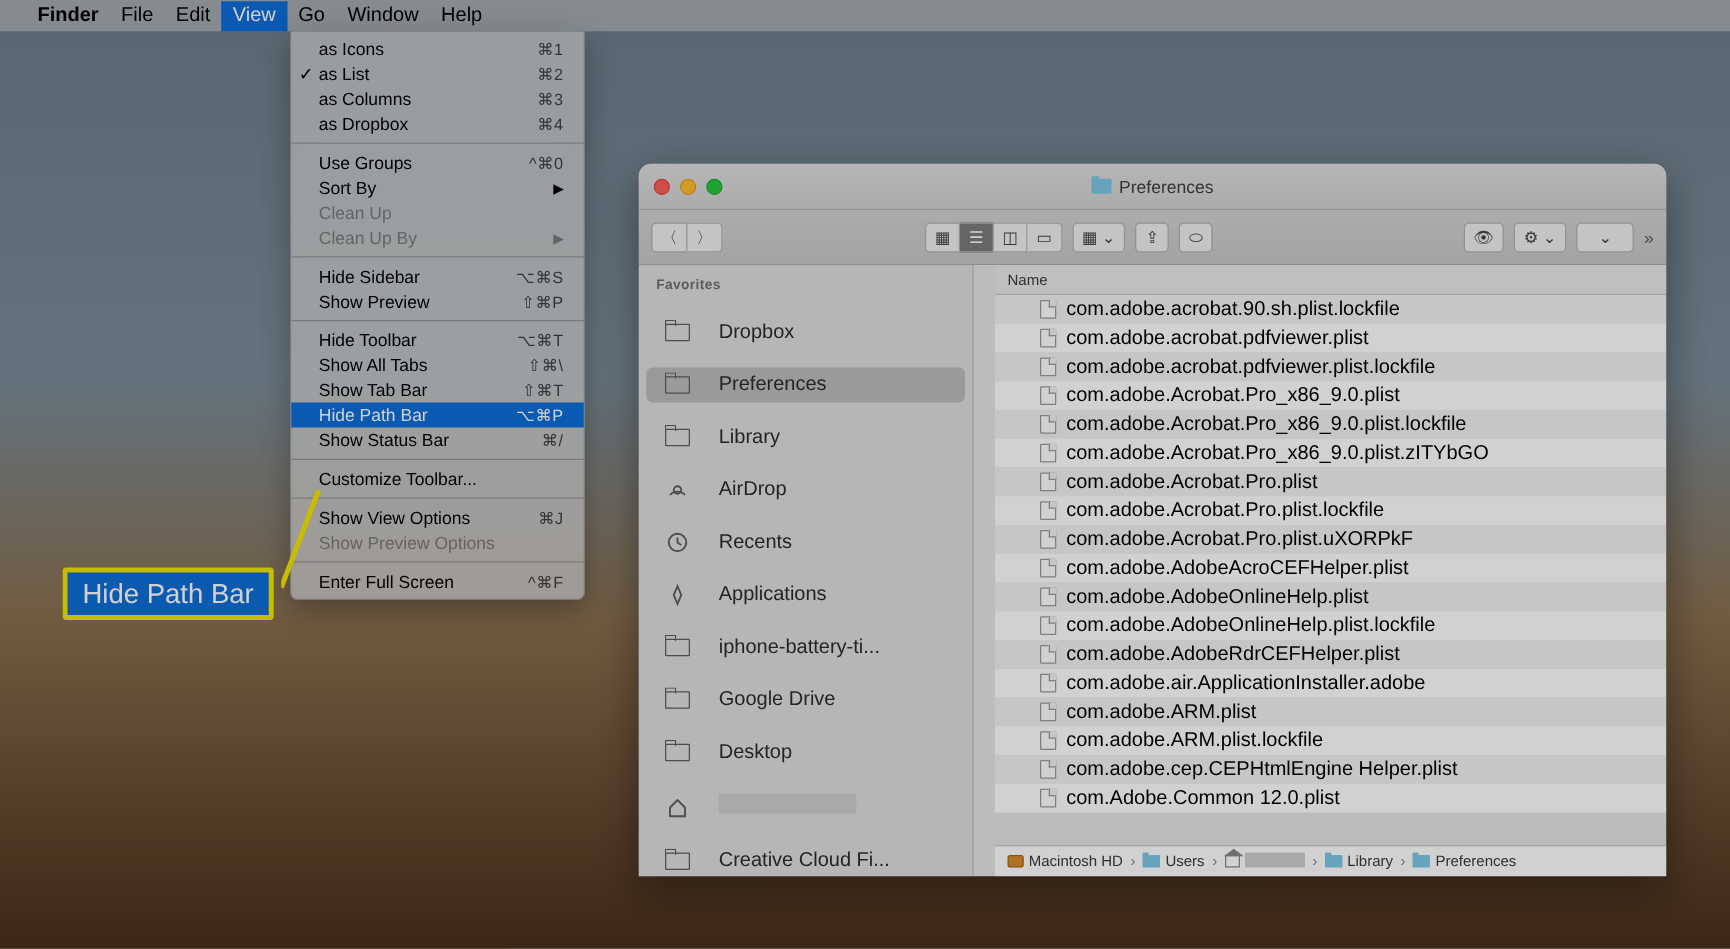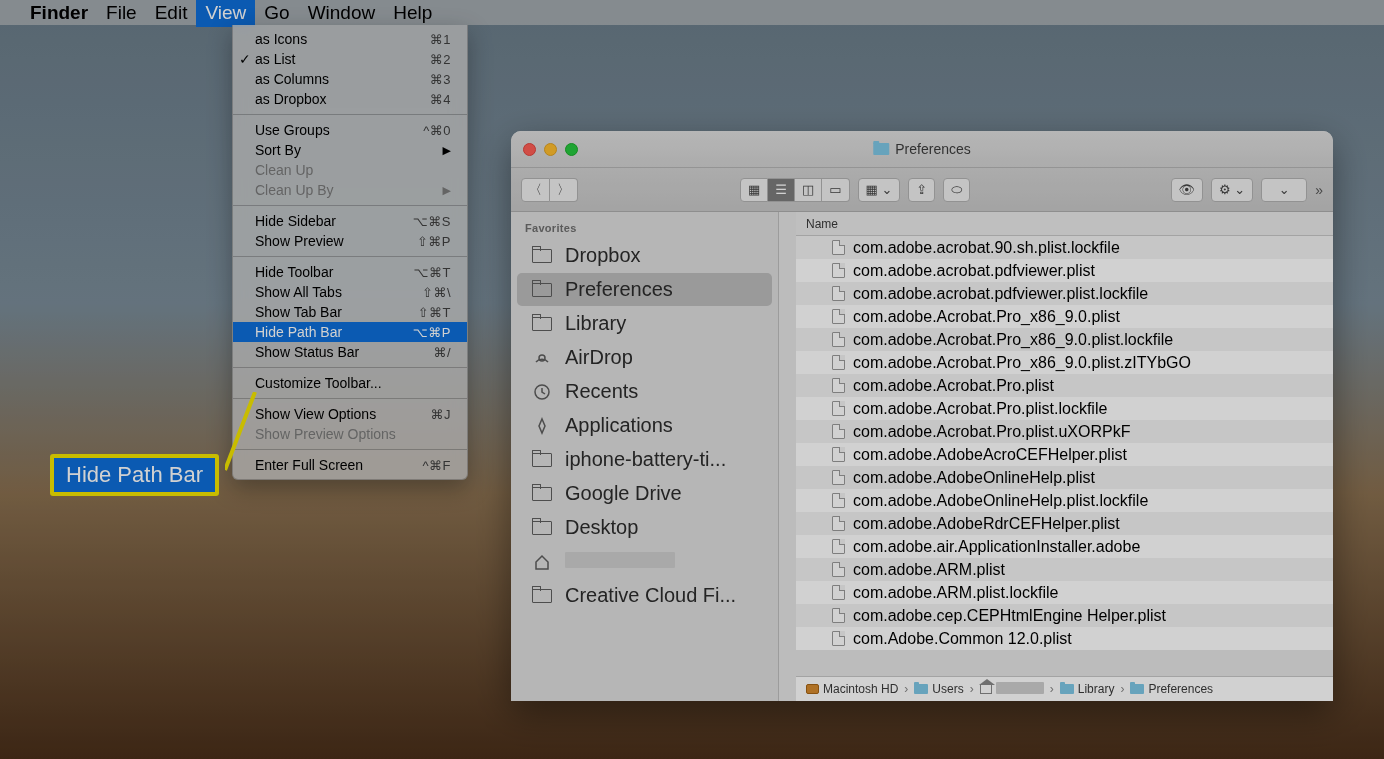--- a/index.html
+++ b/index.html
@@ -1,20 +1,20 @@
 <!DOCTYPE html>
 <html><head>
 <meta charset="utf-8">
 <style>
 * { margin: 0; padding: 0; box-sizing: border-box; font-family: -apple-system, "Helvetica Neue", Arial, sans-serif; }
 body { width: 1384px; height: 759px; position: relative; background: linear-gradient(180deg, #6b7d8a 0%, #7a8c99 40%, #8a7050 65%, #4a2f1a 100%); overflow: hidden; }
 .dim-overlay { position: absolute; inset: 0; background: rgba(0,0,0,0.18); pointer-events: none; }
 
 
-.menubar { position: absolute; top: 0; left: 0; right: 0; height: 25px; background: rgba(200,200,200,0.6); display: flex; align-items: center; padding: 0 12px; font-size: 19px; gap: 18px; }
+.menubar { position: absolute; top: 0; left: 0; right: 0; height: 25px; background: rgba(200,200,200,0.6); display: flex; align-items: center; padding: 0 12px; font-size: 16px; gap: 18px; }
 .menubar .apple { font-size: 16px; }
 .menubar .item { cursor: default; }
 .menubar .item.bold { font-weight: 600; }
 .menubar .item.active { background: #0e6ed9; color: #fff; padding: 3px 9px; margin: -3px -9px; }
 
 
 .dropdown { position: absolute; top: 25px; left: 232px; width: 236px; background: rgba(210,210,210,0.78); backdrop-filter: blur(8px); border: 1px solid rgba(0,0,0,0.2); border-top: none; border-radius: 0 0 6px 6px; padding: 4px 0; font-size: 14px; box-shadow: 0 8px 24px rgba(0,0,0,0.3); }
 .dropdown .mi { display: flex; align-items: center; justify-content: space-between; padding: 2px 16px 2px 22px; position: relative; gap: 28px; }
 .dropdown .mi .check { position: absolute; left: 6px; }
 .dropdown .mi .sc { color: #404040; font-size: 13px; letter-spacing: 0.5px; }
@@ -46,21 +46,21 @@
 .tgrp .tbtn { border-radius: 0; }
 .tgrp .tbtn:first-child { border-radius: 4px 0 0 4px; }
 .tgrp .tbtn:last-child { border-radius: 0 4px 4px 0; border-left: none; }
 .tgrp .tbtn + .tbtn { border-left: none; }
 .tbtn.active { background: #7d7d7d; color: #fff; }
 .toolbar .spacer { flex: 1; }
 
 .body-row { flex: 1; display: flex; min-height: 0; }
 .sidebar { width: 268px; background: #dedede; border-right: 1px solid #bfbfbf; padding-top: 6px; overflow: hidden; }
 .sidebar .heading { font-size: 11px; color: #6f6f6f; padding: 4px 12px 4px 14px; font-weight: 600; letter-spacing: 0.3px; }
-.sb-item { display: flex; align-items: center; gap: 12px; padding: 5px 10px 5px 14px; font-size: 20px; color: #2c2c2c; border-radius: 5px; margin: 1px 6px; }
+.sb-item { display: flex; align-items: center; gap: 22px; padding: 5px 10px 5px 14px; font-size: 16px; color: #2c2c2c; border-radius: 5px; margin: 14px 6px; }
 .sb-item.selected { background: #bcbcbc; }
 .sb-icon { width: 22px; height: 18px; display:inline-flex; align-items:center; justify-content:center; color:#5e5e5e; }
 .sb-folder { width:20px; height:14px; border:1.5px solid #5e5e5e; border-radius:1px; position:relative; }
 .sb-folder::before{content:'';position:absolute;top:-4px;left:-1.5px;width:7px;height:4px;border:1.5px solid #5e5e5e;border-bottom:none;border-radius:1px 1px 0 0;}
 
 .main { flex: 1; display: flex; flex-direction: column; min-width: 0; margin-left: 17px; }
 .cols-header { height: 24px; background: #e9e9e9; border-bottom: 1px solid #c7c7c7; display: flex; align-items: center; padding-left: 10px; font-size: 12px; color: #3a3a3a; }
 .file-list { flex: 1; overflow: auto; font-size: 16px; }
 .row { display: flex; align-items: center; height: 23px; padding-left: 36px; gap: 8px; }
 .row:nth-child(odd){ background:#f2f2f2; }

